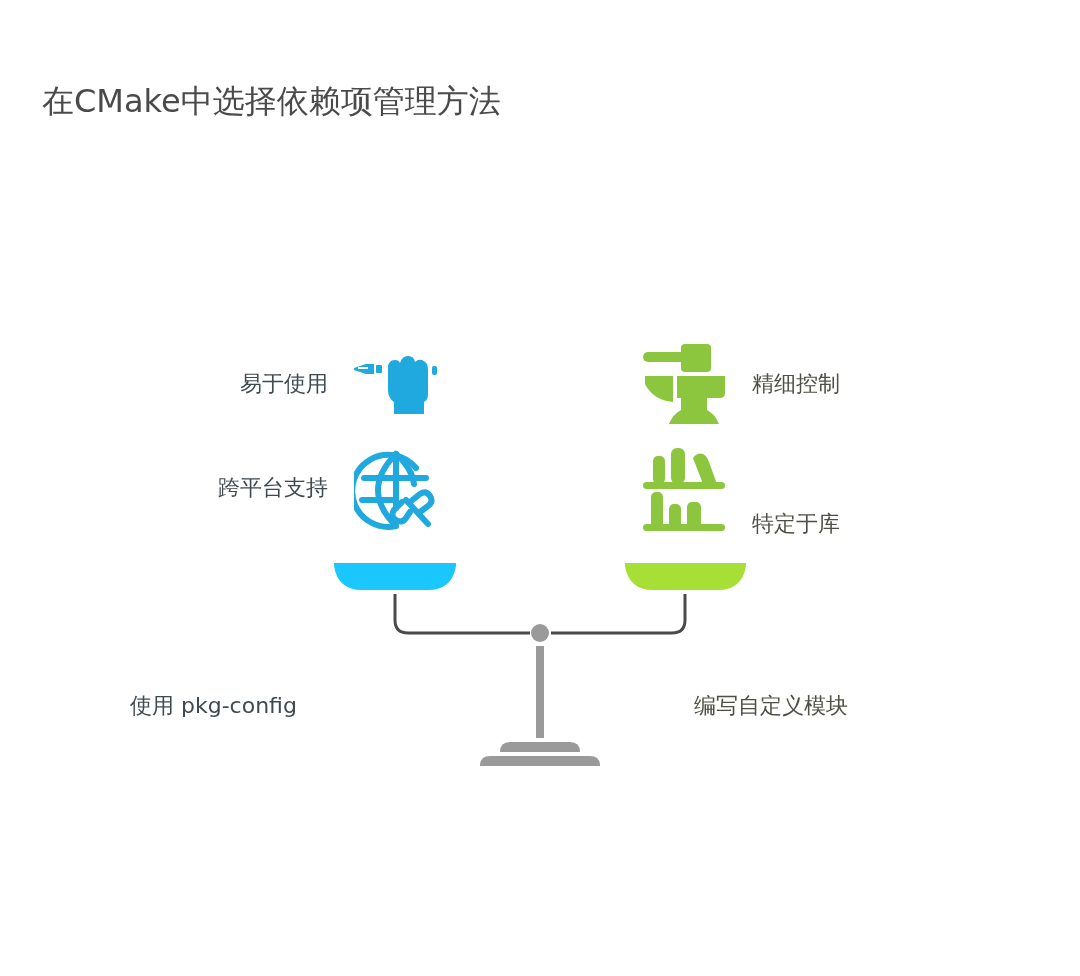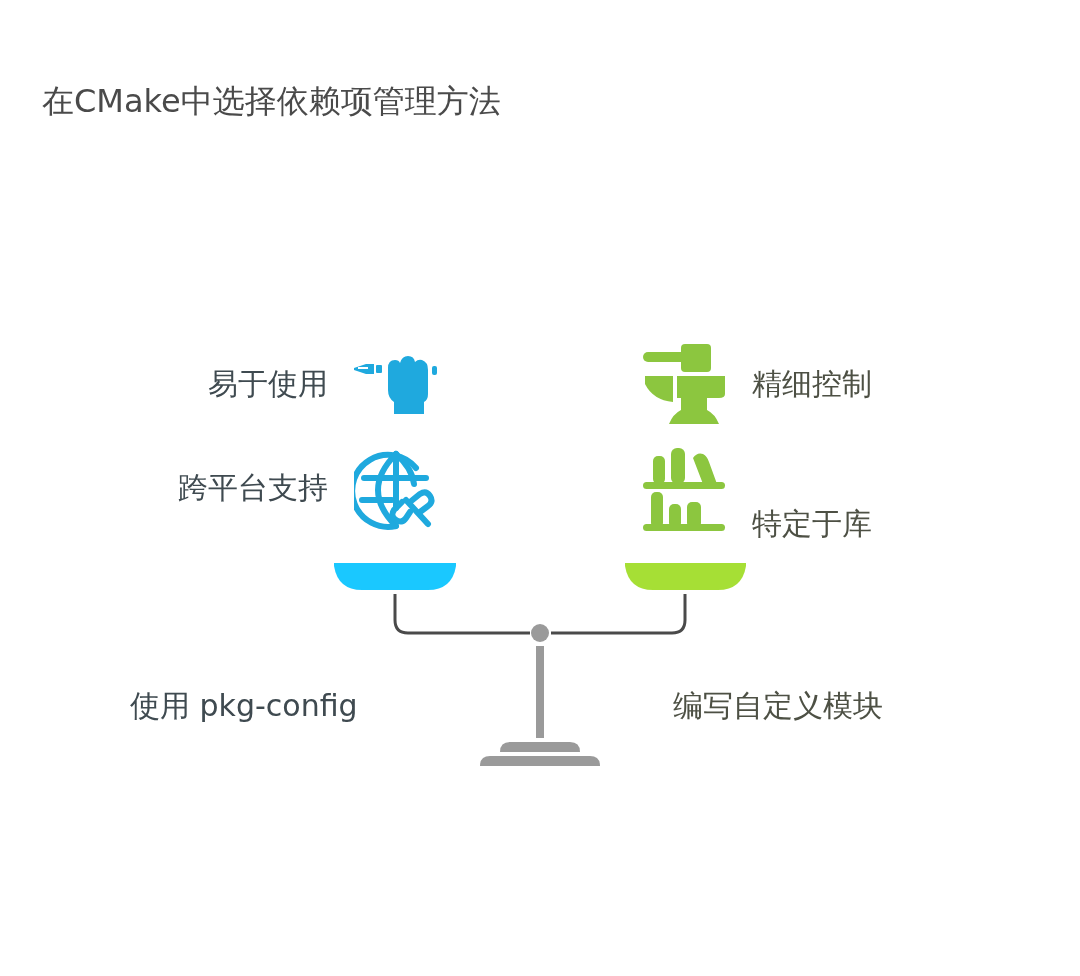--- a/index.html
+++ b/index.html
@@ -20,21 +20,21 @@
       top: 80px;
       width: 1080px;
       text-align: left;
       font-size: 32px;
       color: #4a4a4a;
       letter-spacing: 0px;
       padding-left: 42px;
     }
     .label {
       position: absolute;
-      font-size: 30px;
+      font-size: 22px;
       line-height: 40px;
       white-space: nowrap;
     }
     .label.left { color: #3f4a50; text-align: right; }
     .label.right { color: #4d5044; text-align: left; }
     .icon {
       position: absolute;
     }
     svg { display: block; }
     .scale {
@@ -48,21 +48,21 @@
 
 <div class="title">在CMake中选择依赖项管理方法</div>
 
 <div class="label left" style="right:752px; top:364px;">易于使用</div>
 <div class="label left" style="right:752px; top:468px;">跨平台支持</div>
 
 <div class="label right" style="left:752px; top:364px;font-family:Liberation Serif, serif;">精细控制</div>
 <div class="label right" style="left:752px; top:468px;margin-top:36px;">特定于库</div>
 
 <div class="label left" style="left:130px; top:686px; text-align:right; color:#3f4a50;">使用 pkg-config</div>
-<div class="label right" style="left:673px; top:686px; color:#4d5044;">编写自定义模块</div>
+<div class="label right" style="left:694px; top:686px; color:#4d5044;">编写自定义模块</div>
 
 <div class="icon" style="left:352px; top:354px;">
   <svg width="88" height="62" viewBox="0 0 88 62">
     <g fill="#1fa9de">
 
       <path d="M2 14 L14 10 L22 10 L22 20 L14 20 L2 16 Z"></path>
       <rect x="6" y="13" width="10" height="2" fill="#ffffff"></rect>
       <rect x="24" y="11" width="6" height="8" rx="1"></rect>
 
       <rect x="80" y="12" width="5" height="9" rx="2"></rect>

